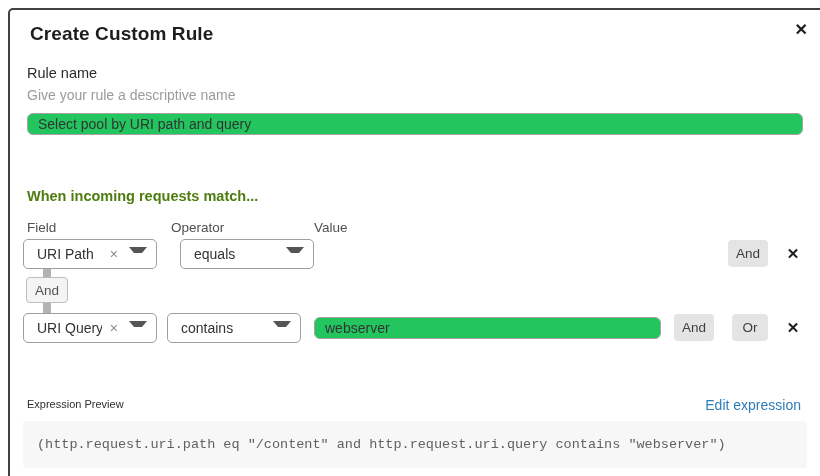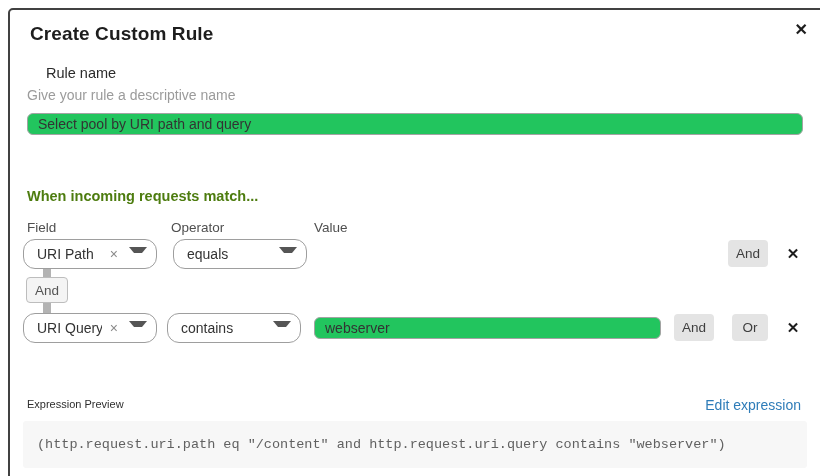--- a/index.html
+++ b/index.html
@@ -14,21 +14,21 @@
   .section-label { font-size:14.5px; color:#2b2b2b; }
   .hint { font-size:14px; color:#9b9b9b; }
   .text-input {
     border:1px solid #a3a3a3; border-radius:6px; background:#22c55e;
     font-family:"Liberation Sans", sans-serif; font-size:14px; color:#333;
     padding:0 10px; outline:none; width:100%; height:100%;
   }
   .heading { font-size:14.5px; font-weight:bold; color:#4d7c0f; }
   .col-label { font-size:13.5px; color:#4f4f4f; }
   .dropdown {
-    border:1px solid #9e9e9e; border-radius:12px; background:#fff;
+    border:1px solid #9e9e9e; border-radius:5px; background:#fff;
     display:flex; align-items:center; padding:0 9px; cursor:pointer;
   }
   .dropdown .dd-text {
     font-size:14px; color:#333; flex:1 1 auto; white-space:nowrap;
     overflow:hidden; min-width:0;
   }
   .dd-clear { font-size:14px; color:#8a8a8a; margin:0 7px 0 4px; cursor:pointer; line-height:1; }
   .dd-caret {
     width:0; height:0; border-left:5px solid transparent; border-right:5px solid transparent;
     border-top:6px solid #555; display:inline-block; flex:0 0 auto;
@@ -56,38 +56,38 @@
   }
 </style>
 </head>
 <body>
 
 <div class="dialog">
 
   <div class="abs title" style="left:16px; top:9px;">Create Custom Rule</div>
   <div class="abs close-btn" style="right:14px; top:8px;">✕</div>
 
-  <div class="abs section-label" style="left:13px; top:51px;margin-left:19px;">Rule name</div>
+  <div class="abs section-label" style="left:13px; top:51px;">Rule name</div>
   <div class="abs hint" style="left:13px; top:73px;">Give your rule a descriptive name</div>
   <div class="abs" style="left:13px; top:99px; width:784px; height:30px;">
     <input class="text-input" type="text" value="Select pool by URI path and query" style="">
   </div>
 
   <div class="abs heading" style="left:13px; top:174px;">When incoming requests match...</div>
 
   <div class="abs col-label" style="left:13px; top:206px;">Field</div>
   <div class="abs col-label" style="left:157px; top:206px;">Operator</div>
   <div class="abs col-label" style="left:300px; top:206px;">Value</div>
 
   <div class="abs dropdown" style="left:13px; top:229px; width:134px; height:30px;">
     <span class="dd-text">URI Path</span>
     <span class="dd-clear">×</span>
     <span class="dd-caret"></span>
   </div>
-  <div class="abs dropdown" style="left:163px; top:229px; width:134px; height:30px;">
+  <div class="abs dropdown" style="left:170px; top:229px; width:134px; height:30px;">
     <span class="dd-text">equals</span>
     <span class="dd-caret"></span>
   </div>
   <button class="abs conj-btn" style="left:718px; top:230px; width:40px; height:27px;">And</button>
   <div class="abs remove-x" style="left:771px; top:232px; width:24px; height:24px;">✕</div>
 
   <div class="abs connector-line" style="left:33px; top:259px; height:8px;"></div>
   <div class="abs conj-badge" style="left:16px; top:267px; width:42px; height:26px;">And</div>
   <div class="abs connector-line" style="left:33px; top:293px; height:10px;"></div>
 

